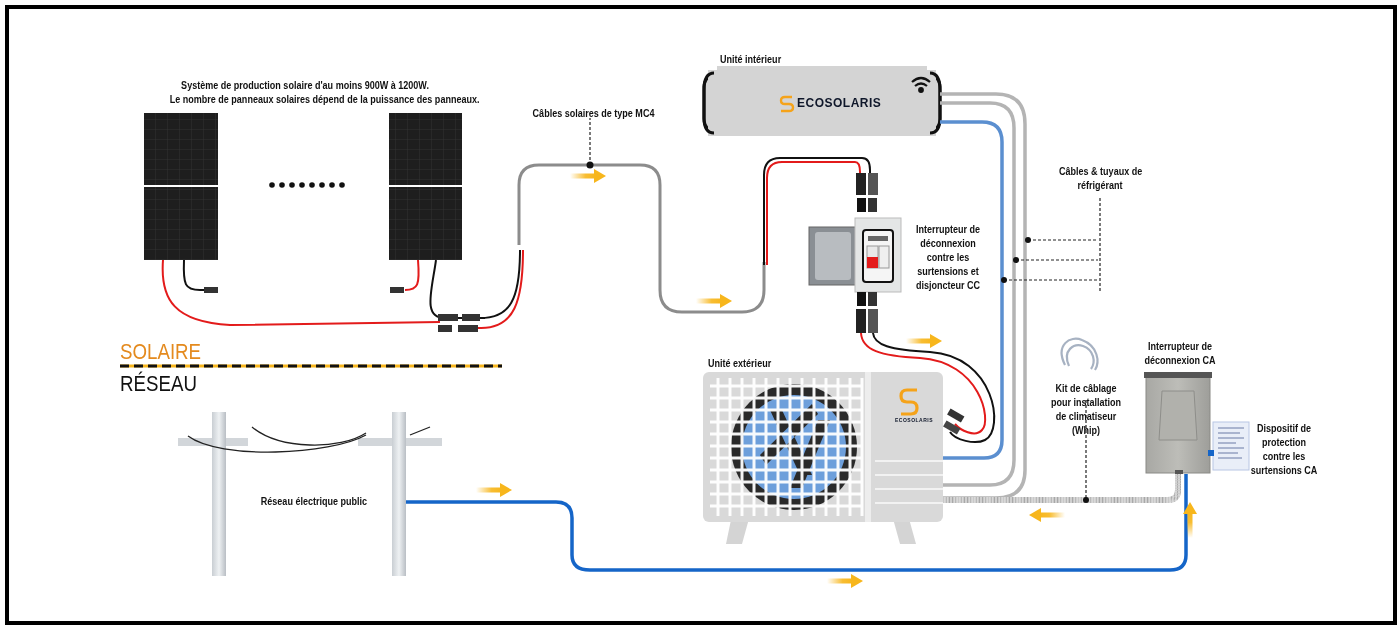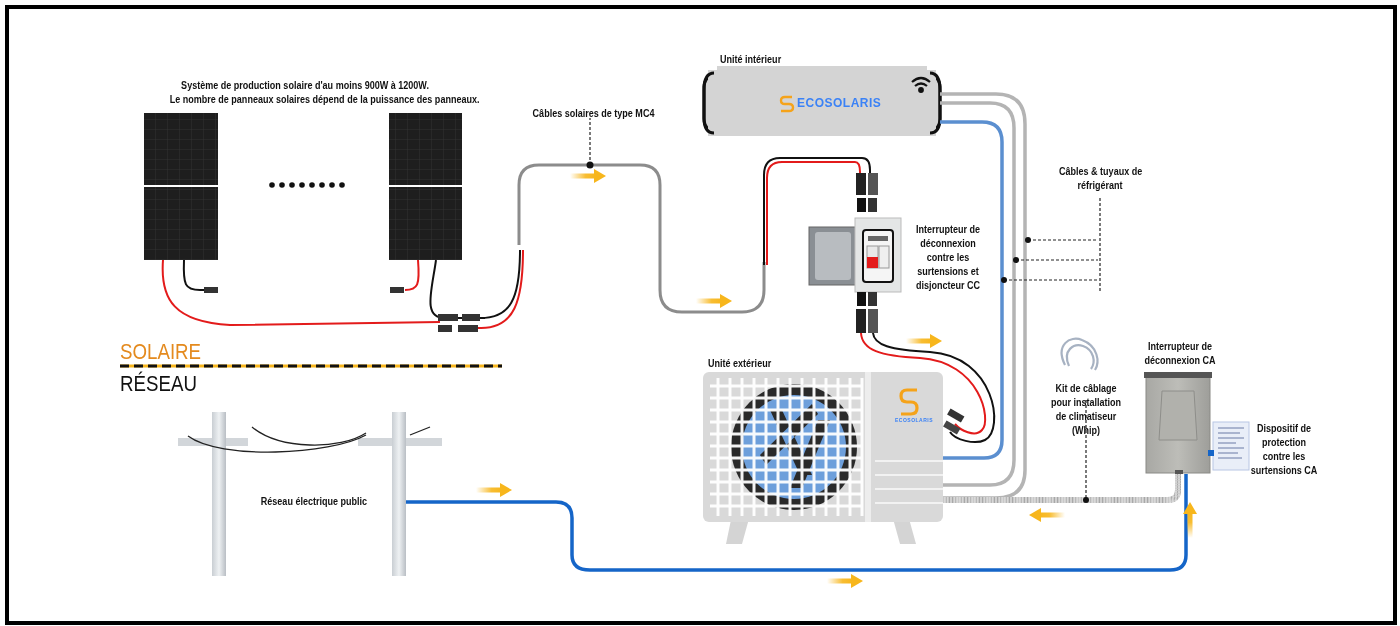--- a/index.html
+++ b/index.html
@@ -8,21 +8,21 @@
   .frame { position:absolute; left:5px; top:5px; width:1384px; height:612px;
            border:4px solid #000; box-sizing:content-box; }
   svg.diagram { position:absolute; left:0; top:0; }
   .lbl { position:absolute; font-size:11px; color:#111; text-align:center;
          line-height:14px; font-family:"Liberation Sans", sans-serif; font-weight:bold;
          transform:scaleX(0.82); transform-origin:center top; white-space:nowrap; }
   .lbl.left { text-align:left; transform-origin:left top; }
   .big { position:absolute; font-family:"Liberation Sans", sans-serif; font-size:22px; line-height:24px;
          transform:scaleX(0.85); transform-origin:left top; white-space:nowrap; }
   .brand { position:absolute; font-family:"Liberation Sans", sans-serif; font-weight:bold;
-           color:#3b82f6; letter-spacing:0.5px; }
+           color:#0f172a; letter-spacing:0.5px; }
 </style>
 </head>
 <body>
 
 <div class="frame"></div>
 
 <svg class="diagram" width="1400" height="626" viewBox="0 0 1400 626">
   <defs>
     <pattern id="cells" width="12" height="10" patternUnits="userSpaceOnUse">
       <rect width="12" height="10" fill="#1e1e1e"></rect>

